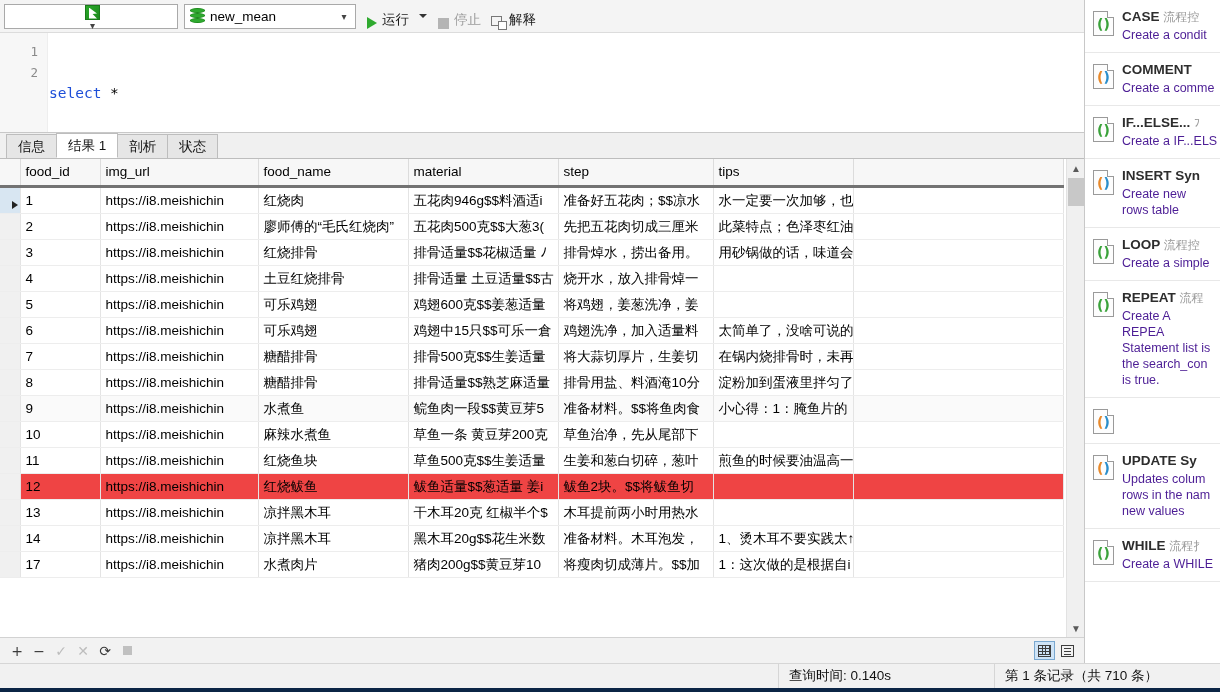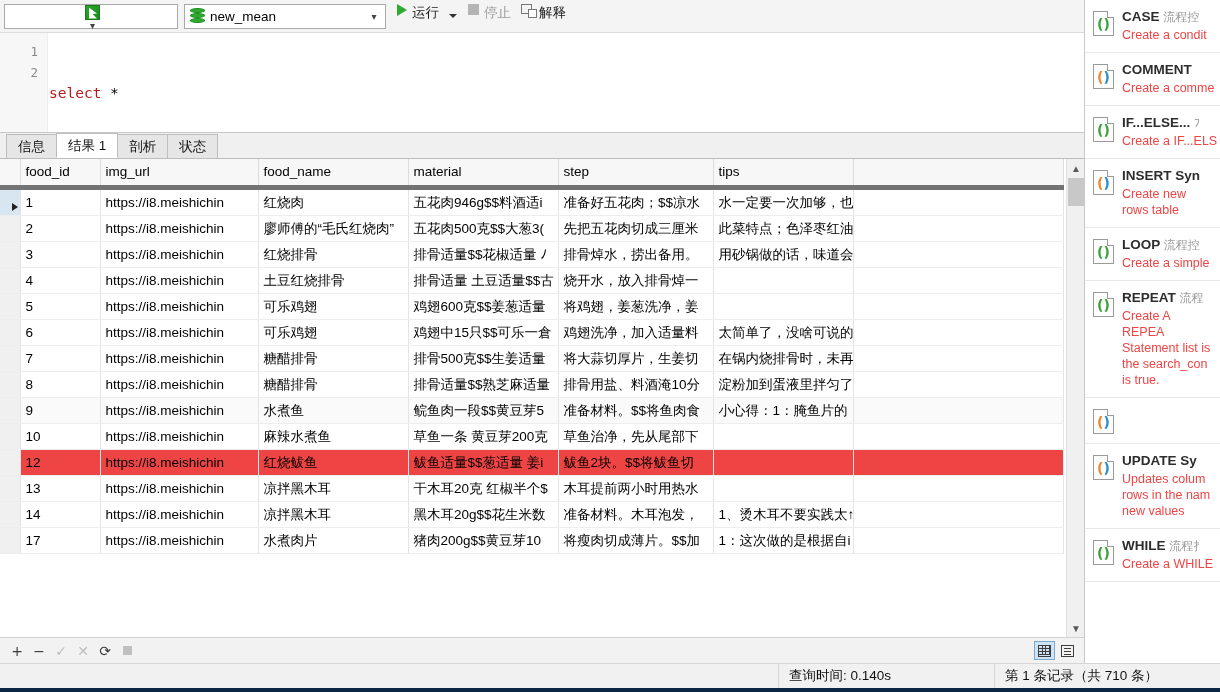--- a/index.html
+++ b/index.html
@@ -44,21 +44,21 @@
     height: 25px;
     border: 1px solid #a9a9a9;
     background: #fff;
     display: flex;
     align-items: center;
     padding: 0 2px 0 5px;
     margin-right: 6px;
     position: relative;
   }
   .combo.conn { width: 174px; flex-direction: column; }
-  .combo.db { width: 202px; }
+  .combo.db { width: 172px; }
   .combo .cb-label {
     flex: 1;
     font-size: 13.5px;
     color: #000;
     padding-left: 5px;
     white-space: nowrap;
     overflow: hidden;
   }
   .combo .cb-arrow {
     width: 18px; height: 23px;
@@ -87,21 +87,21 @@
   .ico-db i {
     position: absolute; left: 0; width: 15px; height: 4.5px;
     border-radius: 50%;
     background: #2faa2f;
     border: 1px solid #1d8a1d;
   }
   .ico-db i:nth-child(1) { top: 0; }
   .ico-db i:nth-child(2) { top: 5px; }
   .ico-db i:nth-child(3) { top: 10px; }
   .tb-btn {
-    display: flex; align-items: flex-start;
+    display: flex; align-items: flex-end;
     height: 25px;
     padding: 0 5px;
     font-size: 13.5px;
     color: #1a1a1a;
     white-space: nowrap;
   }
   .tb-btn.disabled { color: #9a9a9a; }
   .tri-run {
     width: 0; height: 0;
     border-left: 10px solid #2faa2f;
@@ -161,21 +161,21 @@
   }
   .gutter .ln:first-child { margin-top: 8px; }
   .code {
     position: absolute; left: 49px; top: 8px;
     font-family: "DejaVu Sans Mono", "Liberation Mono", monospace;
     font-size: 14.5px;
     line-height: 21px;
     white-space: pre;
   }
   .code .ln-row { height: 21px; }
-  .kw { color: #b91c1c; }
+  .kw { color: #1d4ed8; }
   .plain { color: #000; }
   
   .restabs {
     flex: 0 0 26px;
     height: 26px;
     display: flex;
     align-items: flex-end;
     background: #f0f0f0;
     border-bottom: 1px solid #bdbdbd;
     padding-left: 6px;
@@ -220,21 +220,21 @@
     height: 25px;
     overflow: hidden;
     white-space: nowrap;
     text-align: left;
     font-weight: normal;
     vertical-align: middle;
     line-height: 25px;
   }
   table.grid th {
     background: #f7f7f7;
-    border-bottom: 5px solid #737373;
+    border-bottom: 3px solid #737373;
     border-right: 1px solid #dcdcdc;
     color: #000;
     height: 26px;
     line-height: 26px;
     font-size: 13.5px;
     margin-top: 32px;
   }
   th.c-marker, td.c-marker {
     width: 20px; padding: 0;
     background: #f0f0f0;
@@ -403,21 +403,21 @@
     white-space: nowrap;
     line-height: 16px;
   }
   .snip-title .cat {
     font-weight: normal;
     font-size: 12px;
     color: #9b9b9b;
   }
   .snip-desc {
     font-size: 12.5px;
-    color: #ef4444;
+    color: #4c1d95;
     line-height: 16px;
     margin-top: 2px;
     white-space: nowrap;
   }
   .snip-desc.wrap { white-space: normal; }
   .sb-search {
     flex: 0 0 28px;
     height: 28px;
     border-top: 1px solid #d6d6d6;
     display: flex;
@@ -629,20 +629,30 @@
             <tr>
               <td class="c-marker"></td>
               <td class="c-id">10</td>
               <td class="c-img">https://i8.meishichin</td>
               <td class="c-name">麻辣水煮鱼</td>
               <td class="c-mat">草鱼一条 黄豆芽200克</td>
               <td class="c-step">草鱼治净，先从尾部下</td>
               <td class="c-tips"></td>
               <td class="c-pad"></td>
             </tr>
+            <tr>
+              <td class="c-marker"></td>
+              <td class="c-id">11</td>
+              <td class="c-img">https://i8.meishichin</td>
+              <td class="c-name">红烧鱼块</td>
+              <td class="c-mat">草鱼500克$$生姜适量</td>
+              <td class="c-step">生姜和葱白切碎，葱叶</td>
+              <td class="c-tips">煎鱼的时候要油温高一</td>
+              <td class="c-pad"></td>
+            </tr>
             <tr class="sel">
               <td class="c-marker"></td>
               <td class="c-id">12</td>
               <td class="c-img">https://i8.meishichin</td>
               <td class="c-name">红烧鲅鱼</td>
               <td class="c-mat">鲅鱼适量$$葱适量 姜i</td>
               <td class="c-step">鲅鱼2块。$$将鲅鱼切</td>
               <td class="c-tips"></td>
               <td class="c-pad"></td>
             </tr>

